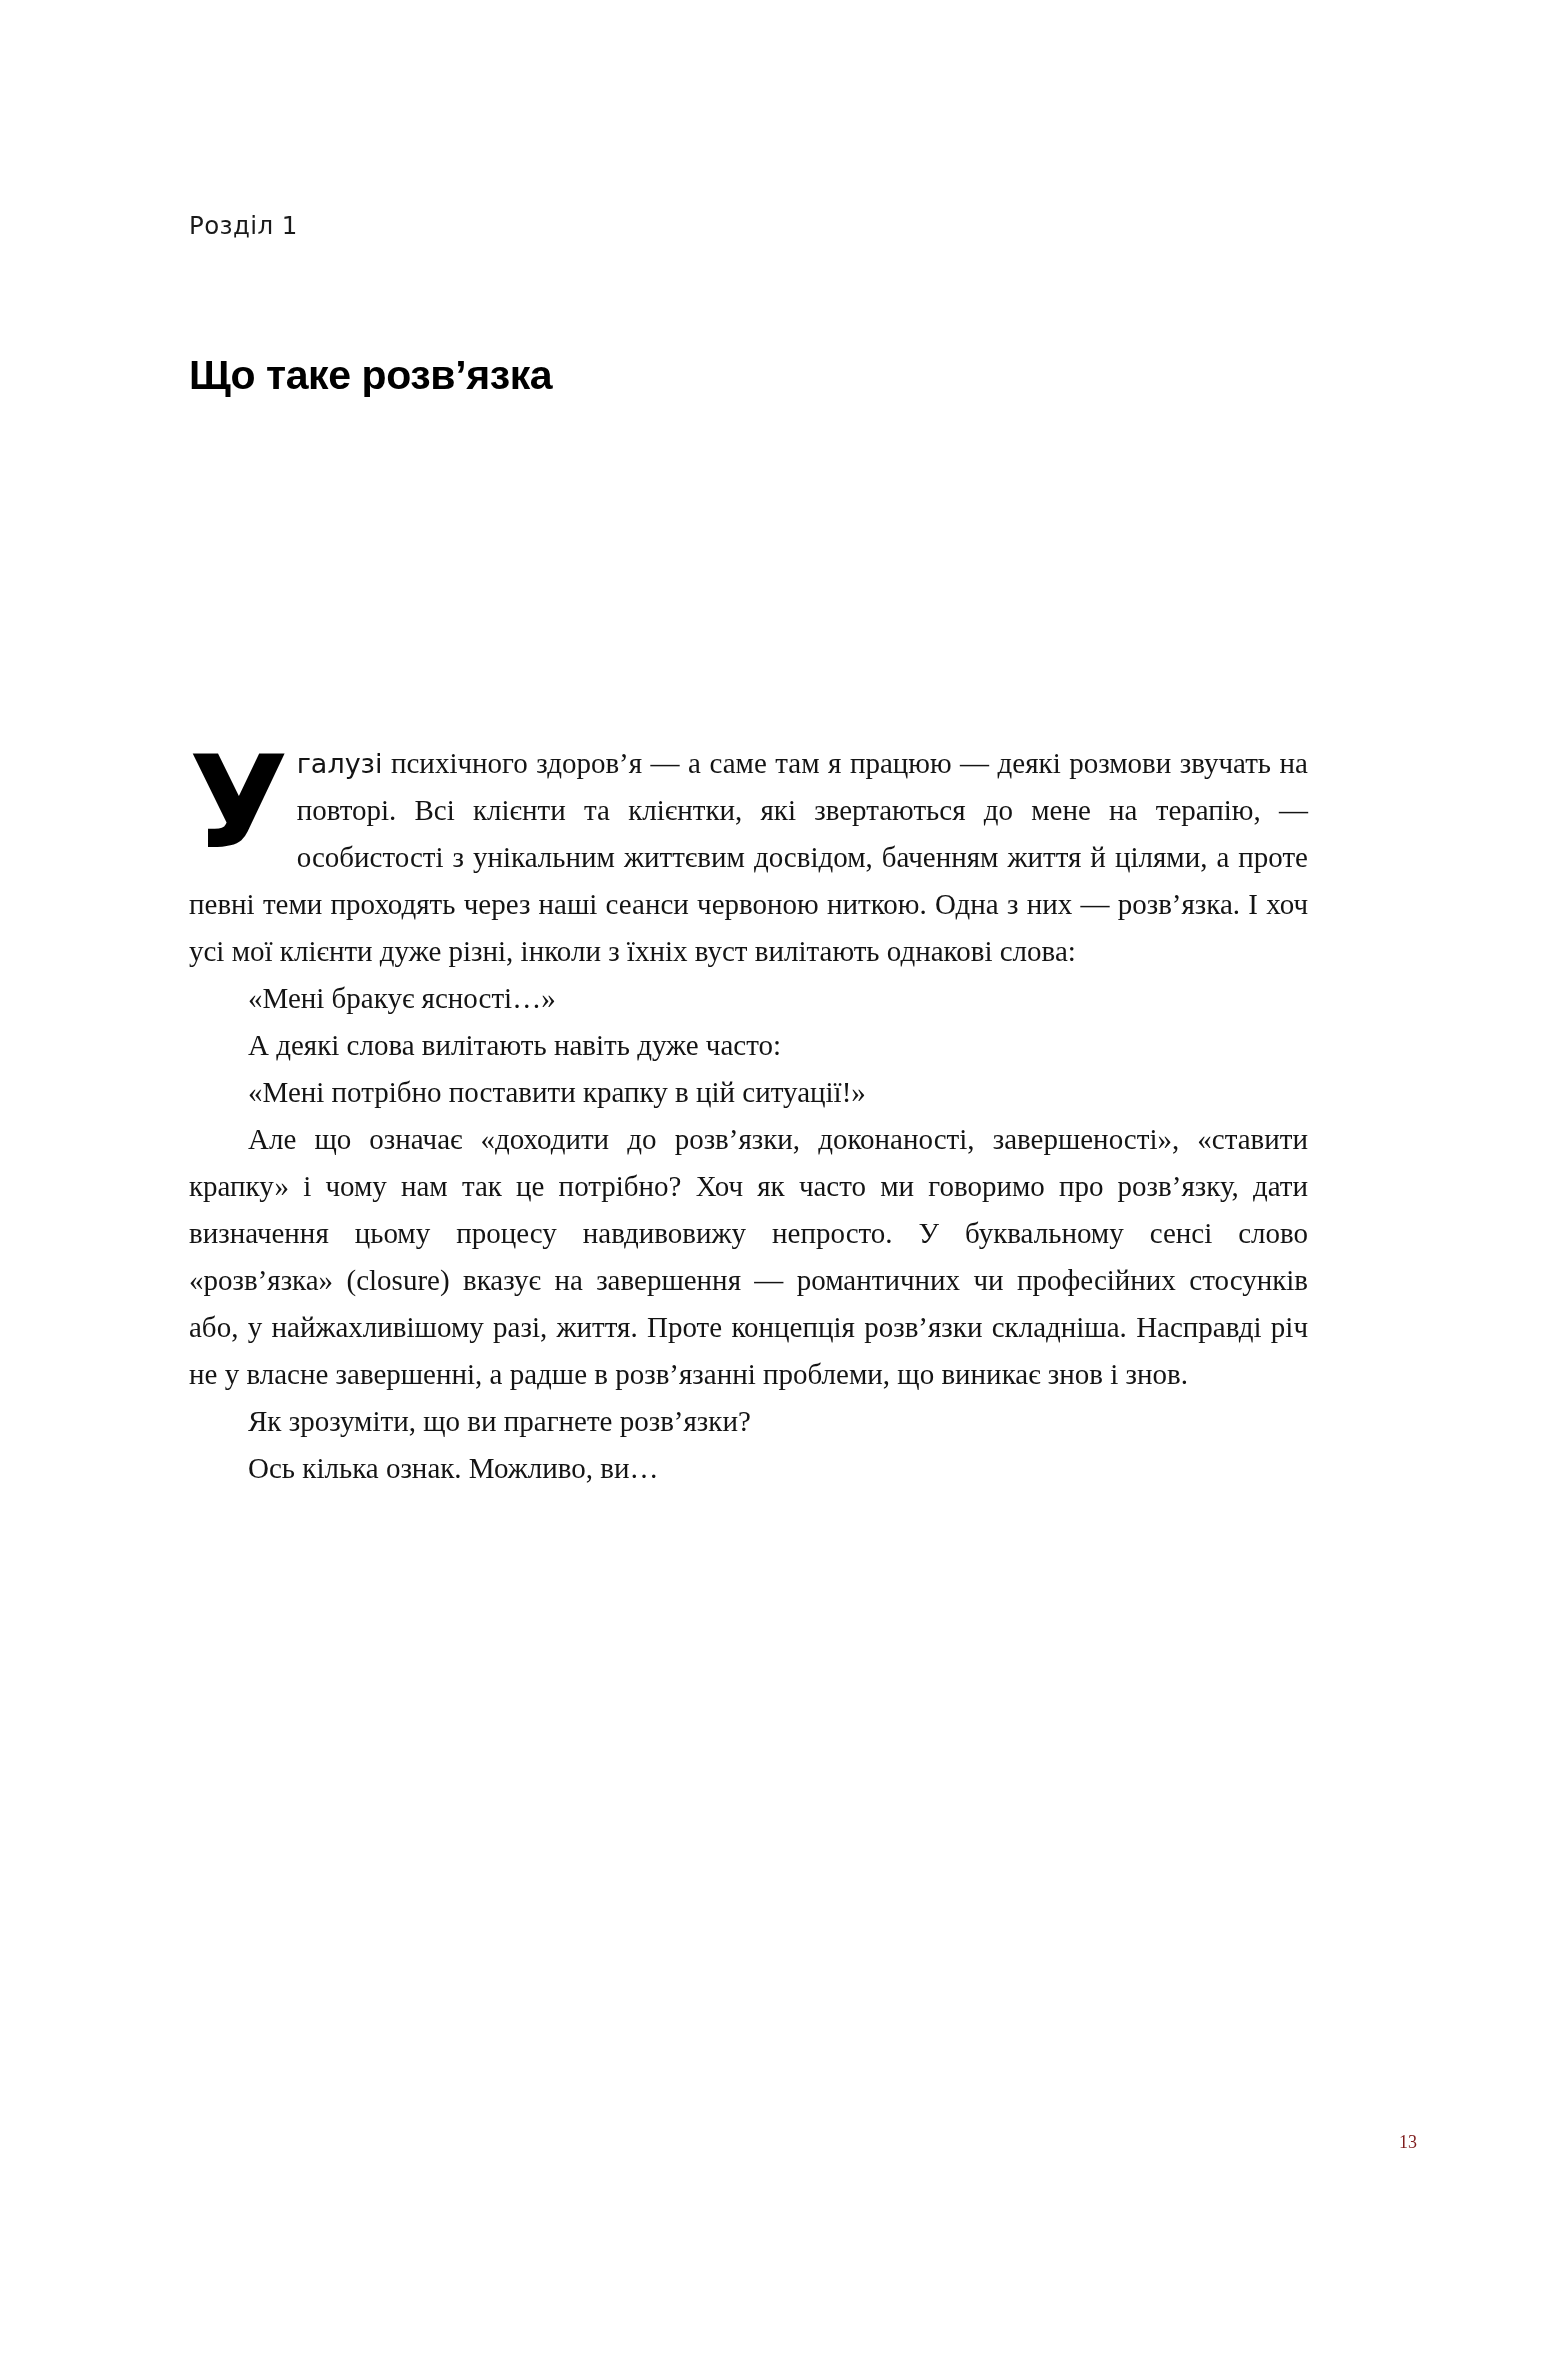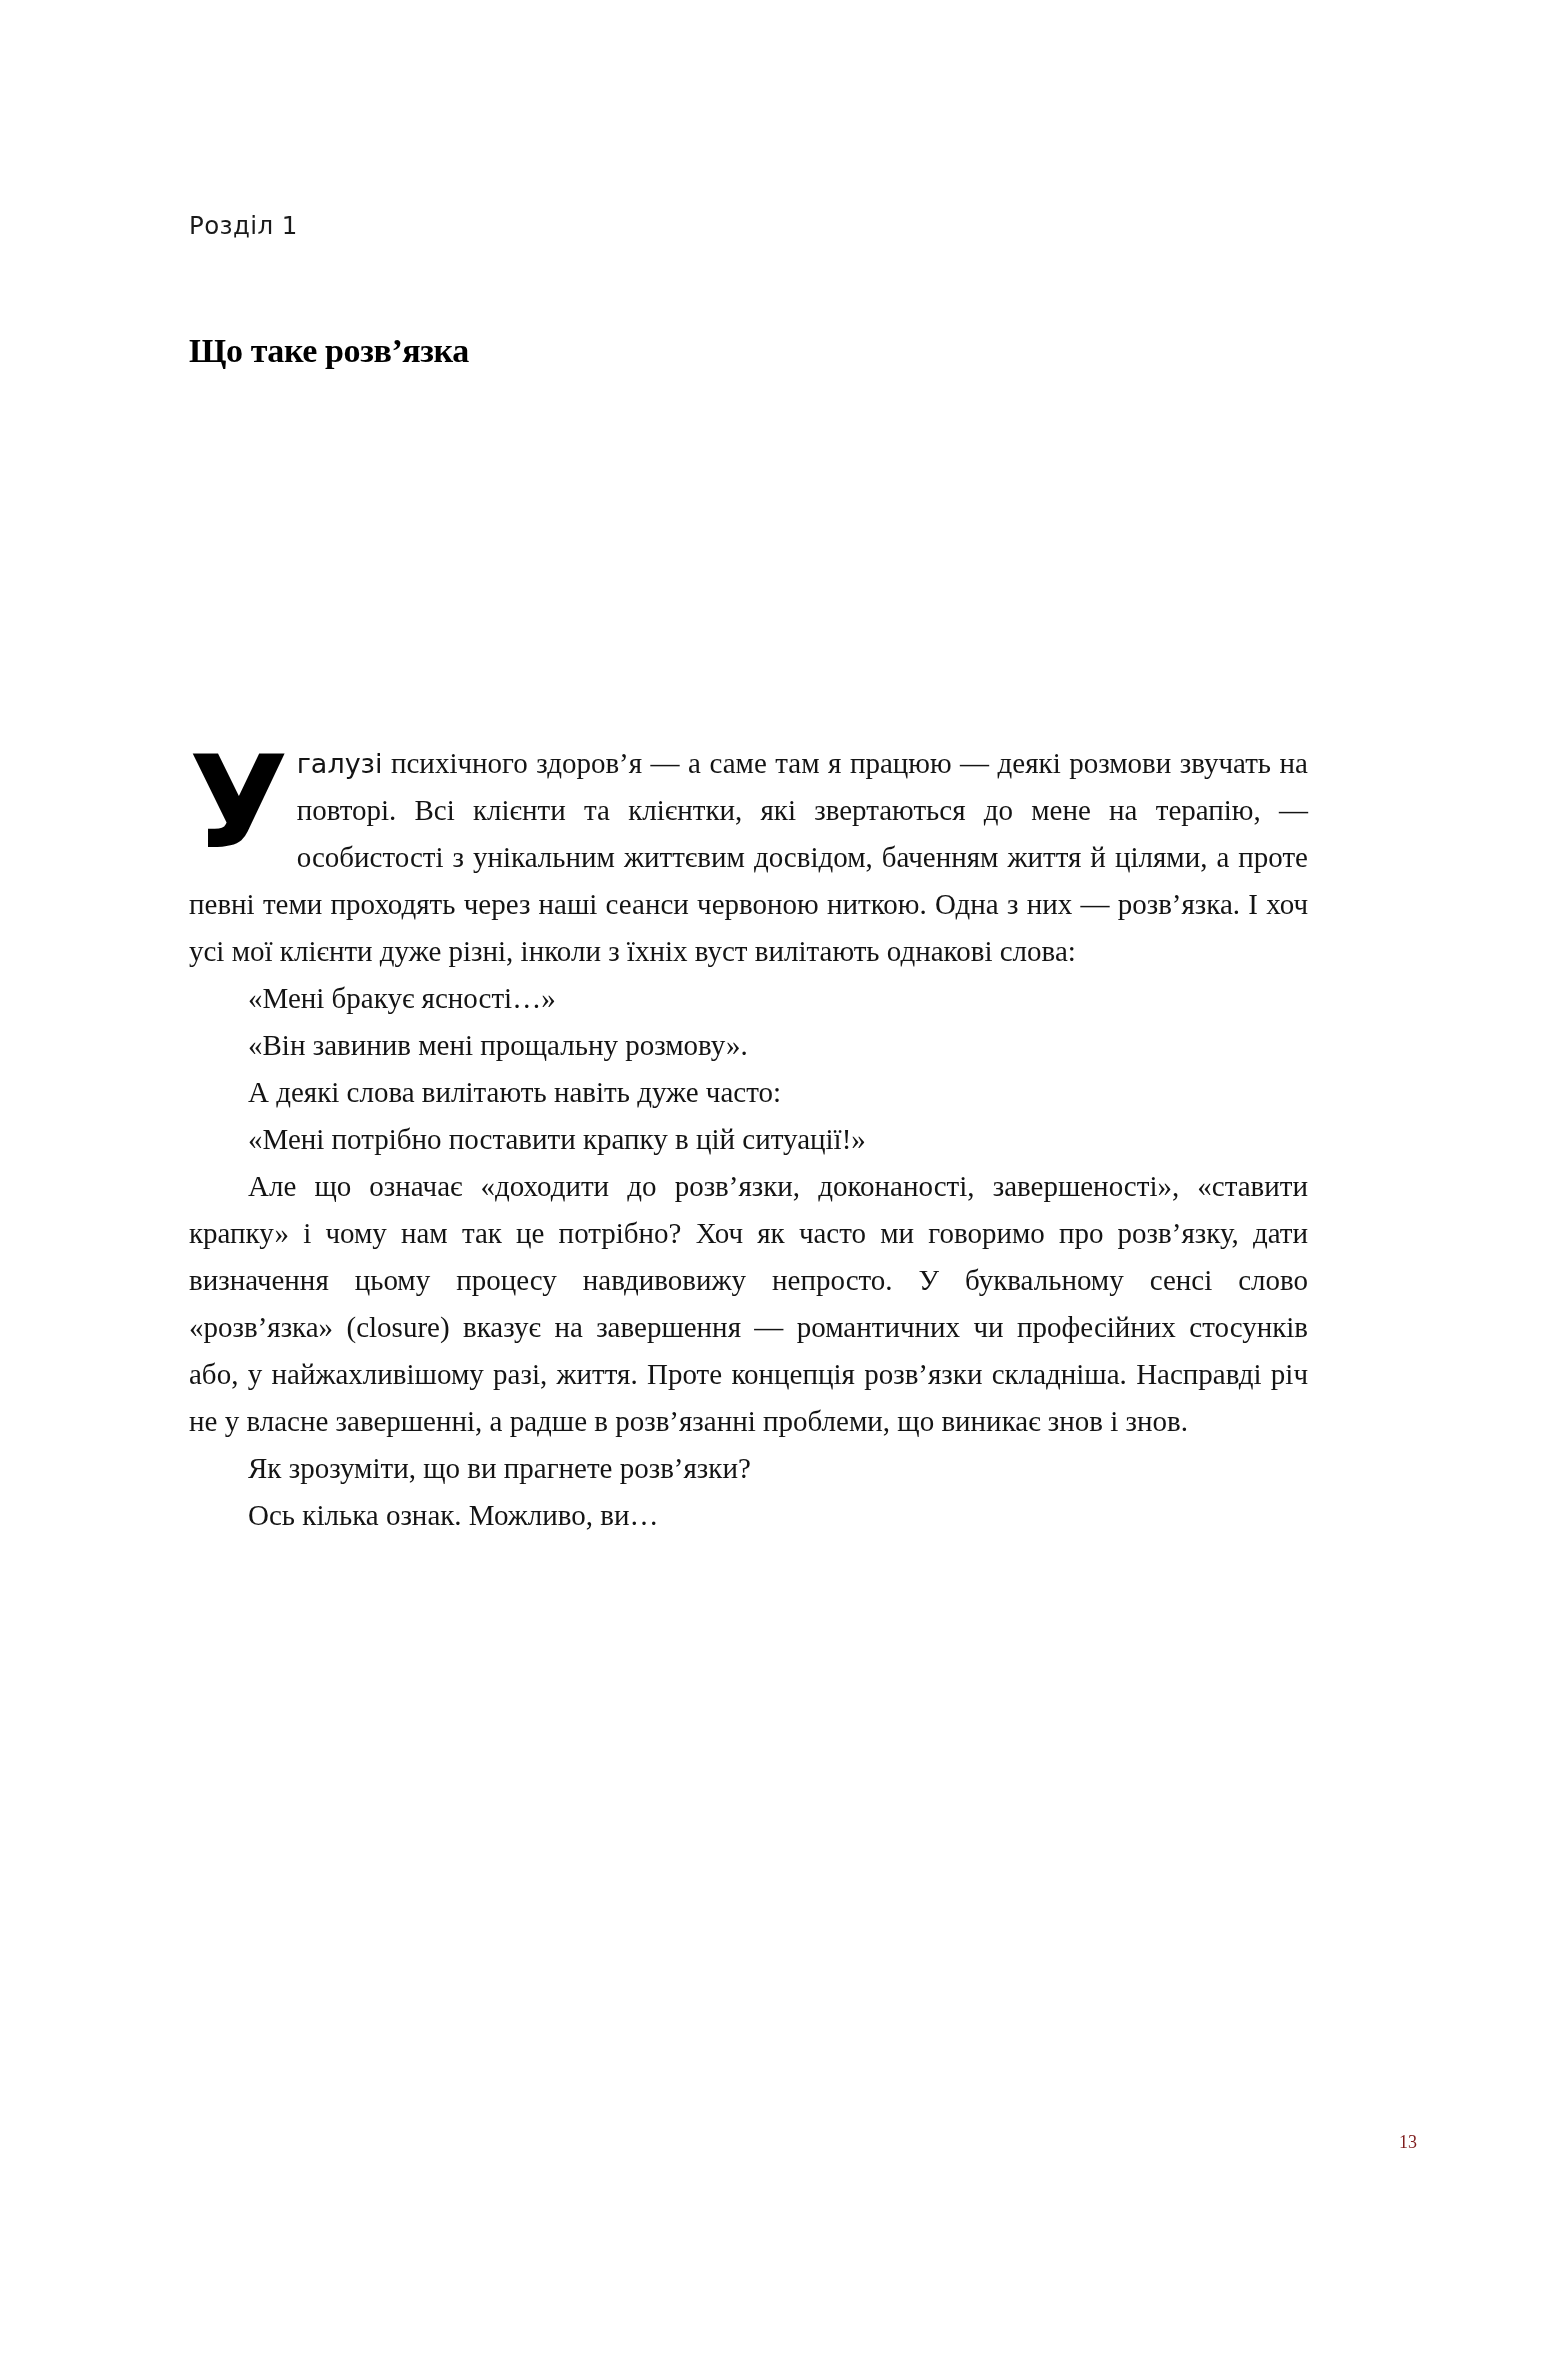--- a/index.html
+++ b/index.html
@@ -30,24 +30,24 @@
     top: 206px;
     left: 0;
     font-family: "DejaVu Sans", sans-serif;
     font-size: 24.5px;
     letter-spacing: 0.4px;
     color: #1a1a1a;
     font-weight: 400;
   }
   .chapter-title {
     position: absolute;
-    top: 304px;
+    top: 320px;
     left: 0;
-    font-family: Liberation Serif, serif;
-    font-size: 34px;
+    font-family: Liberation Sans, sans-serif;
+    font-size: 41px;
     font-weight: 700;
     letter-spacing: -0.4px;
     color: #000000;
   }
   .body-block {
     position: absolute;
     top: 735px;
     left: 0;
     width: 1119px;
   }
@@ -101,21 +101,20 @@
 
     <h1 class="chapter-title">Що таке розв’язка</h1>
 
     <div class="body-block">
 
       <p class="first-par">
         <span class="dropcap">У</span><span class="lead-bold">галузі</span><span> психічного здоров’я — а саме там я працюю — деякі розмови звучать на повторі. Всі клієнти та клієнтки, які звертаються до мене на терапію, — особистості з унікальним життєвим досвідом, баченням життя й цілями, а проте певні теми проходять через наші сеанси червоною ниткою. Одна з них — розв’язка. І хоч усі мої клієнти дуже різні, інколи з їхніх вуст вилітають однакові слова:</span>
       </p>
 
       <p class="indent">«Мені бракує ясності…»</p>
-      <p class="indent">«Він завинив мені прощальну розмову».</p>
       <p class="indent">А деякі слова вилітають навіть дуже часто:</p>
       <p class="indent">«Мені потрібно поставити крапку в цій ситуації!»</p>
       <p class="indent">Але що означає «доходити до розв’язки, доконаності, завершеності», «ставити крапку» і чому нам так це потрібно? Хоч як часто ми говоримо про розв’язку, дати визначення цьому процесу навдивовижу непросто. У буквальному сенсі слово «розв’язка» (closure) вказує на завершення — романтичних чи професійних стосунків або, у найжахливішому разі, життя. Проте концепція розв’язки складніша. Насправді річ не у власне завершенні, а радше в розв’язанні проблеми, що виникає знов і знов.</p>
       <p class="indent">Як зрозуміти, що ви прагнете розв’язки?</p>
       <p class="indent">Ось кілька ознак. Можливо, ви…</p>
 
     </div>
 
     <div class="folio">13</div>
 

